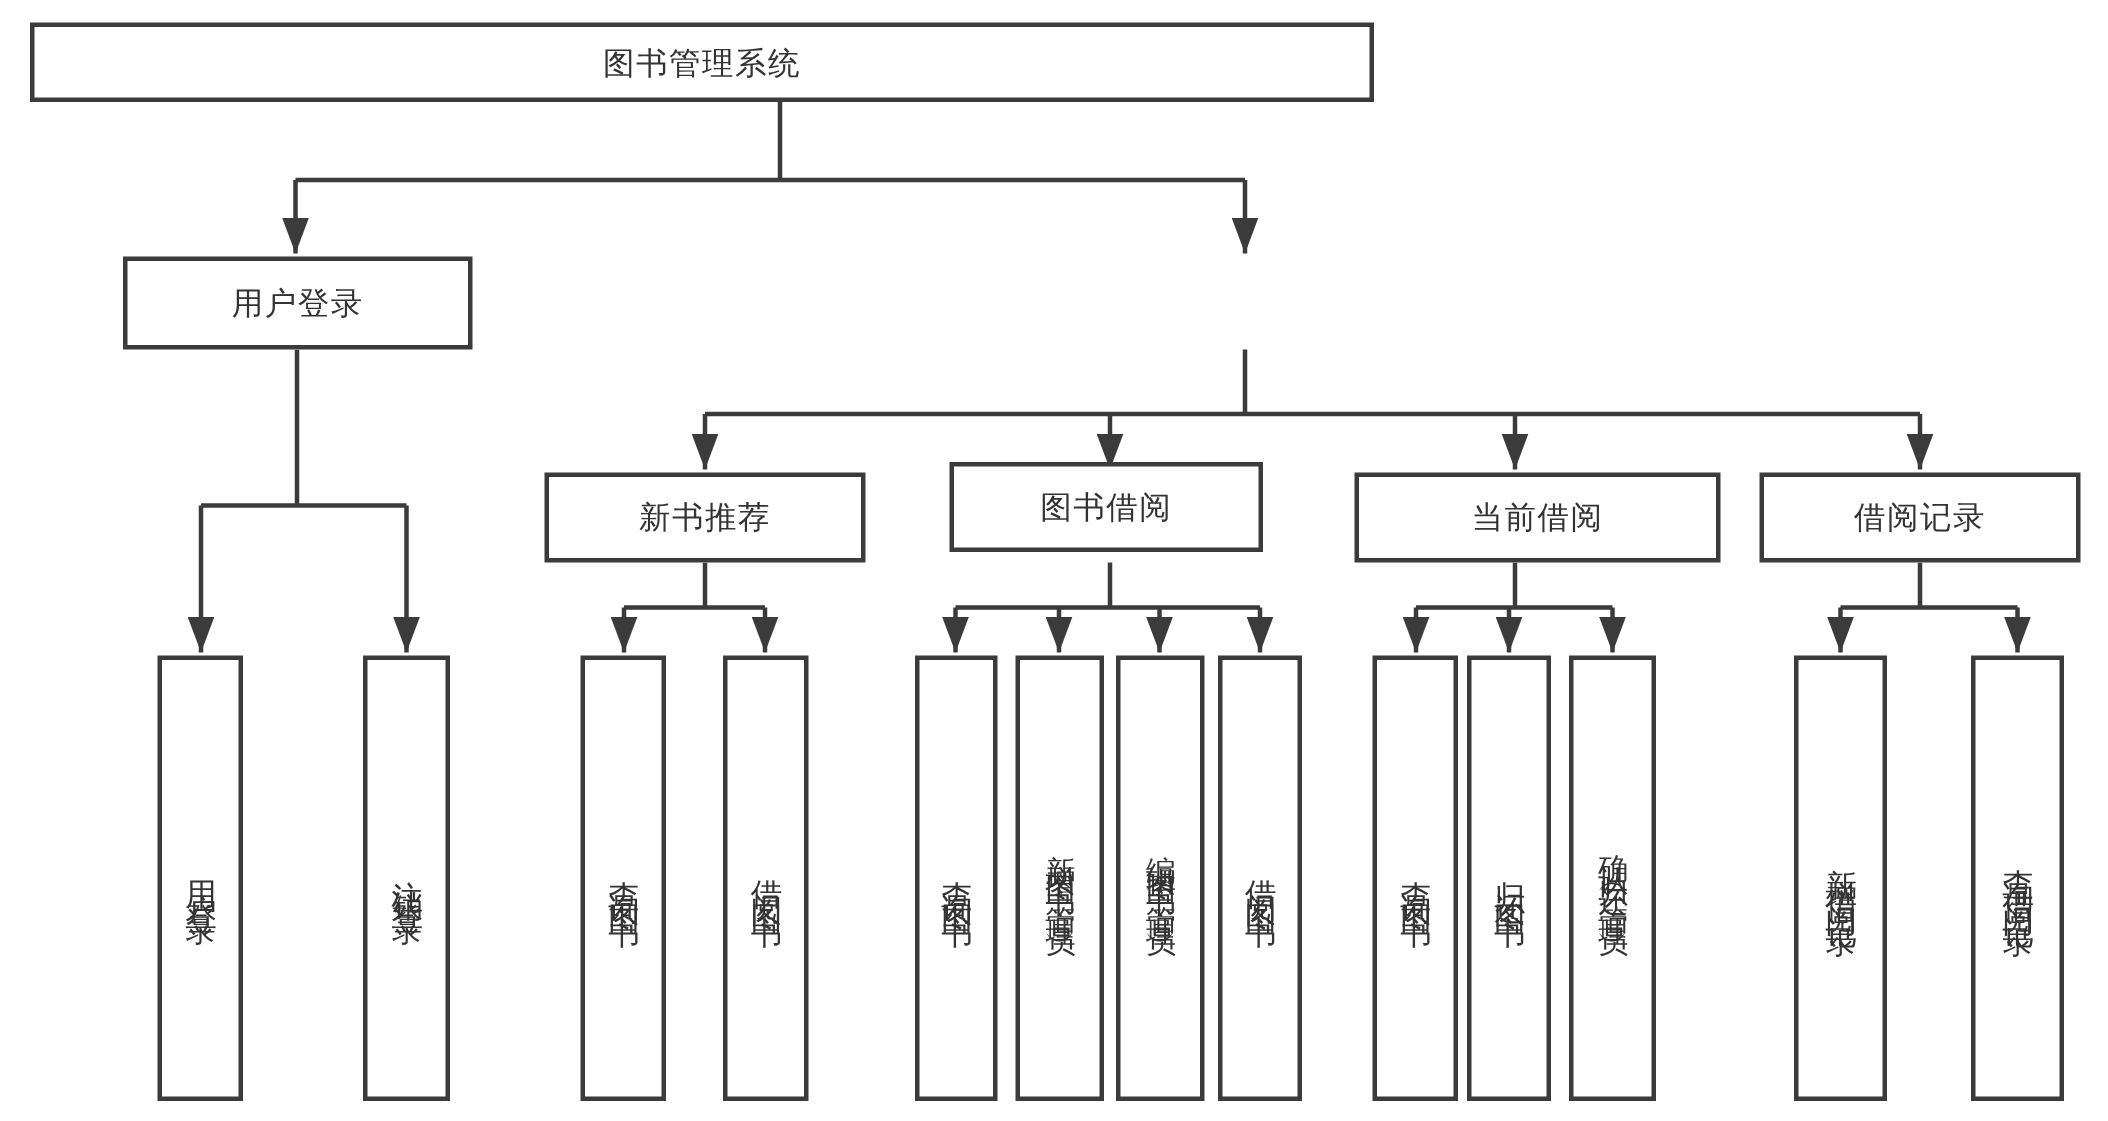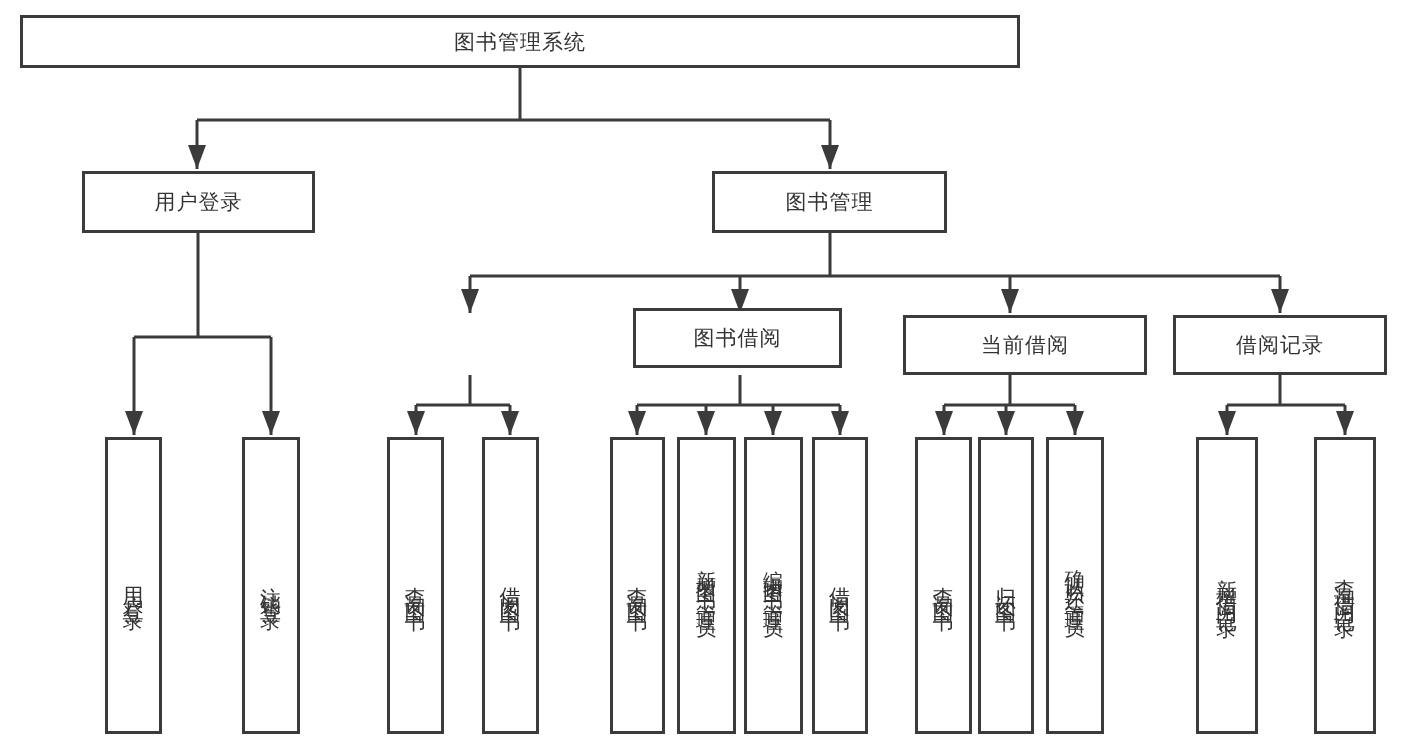--- a/index.html
+++ b/index.html
@@ -83,25 +83,25 @@
       <line x1="944" y1="405" x2="944" y2="435" marker-end="url(#arrow)"></line>
       <line x1="1006" y1="405" x2="1006" y2="435" marker-end="url(#arrow)"></line>
       <line x1="1075" y1="405" x2="1075" y2="435" marker-end="url(#arrow)"></line>
 
       <path d="M1280 375 V405 M1227 405 H1345"></path>
       <line x1="1227" y1="405" x2="1227" y2="435" marker-end="url(#arrow)"></line>
       <line x1="1345" y1="405" x2="1345" y2="435" marker-end="url(#arrow)"></line>
     </g>
   </svg>
 
-  <div class="node node-h" style="left:20px;top:15px;width:1000px;height:53px">图书管理系统</div>
+  <div class="node node-h" style="left:20px;top:15px;width:896px;height:53px">图书管理系统</div>
 
   <div class="node node-h" style="left:82px;top:171px;width:233px;height:62px">用户登录</div>
-  <div class="node node-h" style="left:712px;top:171px;width:235px;height:62px">图书管理</div>
 
+  <div class="node node-h" style="left:363px;top:315px;width:214px;height:60px">新书推荐</div>
   <div class="node node-h" style="left:633px;top:308px;width:209px;height:60px">图书借阅</div>
   <div class="node node-h" style="left:903px;top:315px;width:244px;height:60px">当前借阅</div>
   <div class="node node-h" style="left:1173px;top:315px;width:214px;height:60px">借阅记录</div>
 
   <div class="node node-v" style="left:105px;top:437px;width:57px;height:297px">用户登录</div>
   <div class="node node-v" style="left:242px;top:437px;width:58px;height:297px">注销登录</div>
 
   <div class="node node-v" style="left:387px;top:437px;width:57px;height:297px">查询图书</div>
   <div class="node node-v" style="left:482px;top:437px;width:57px;height:297px">借阅图书</div>
 

